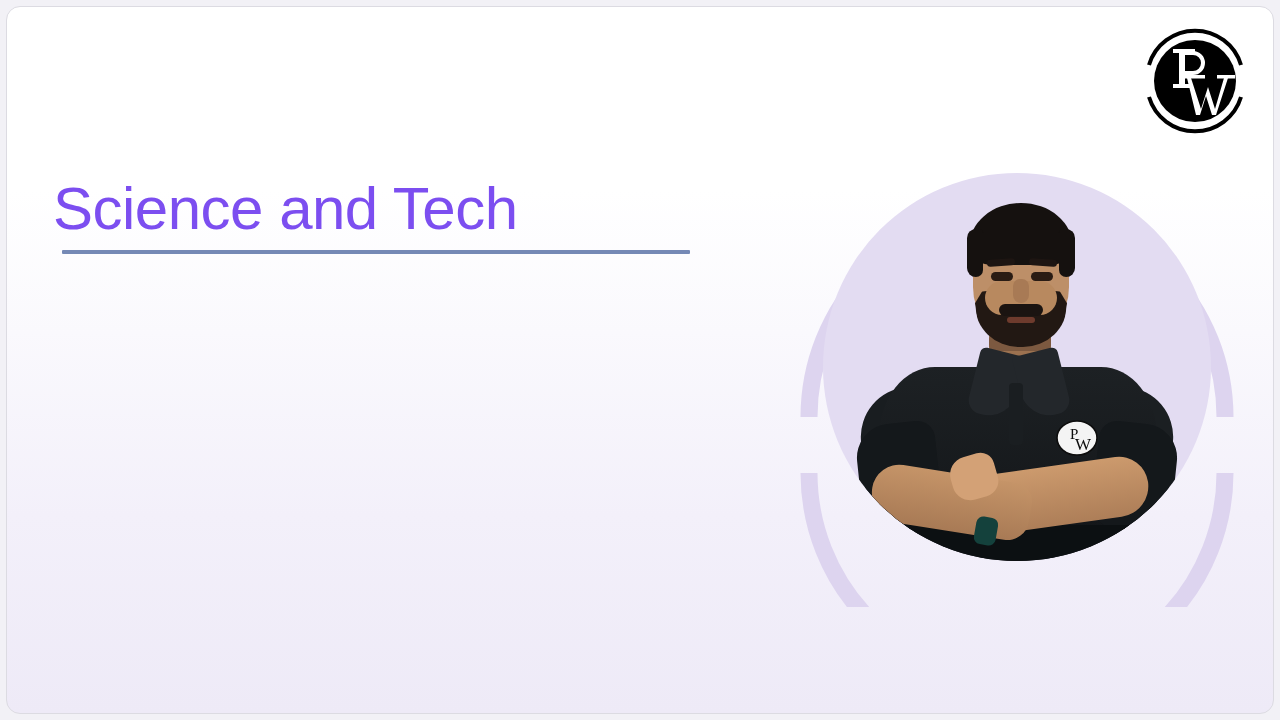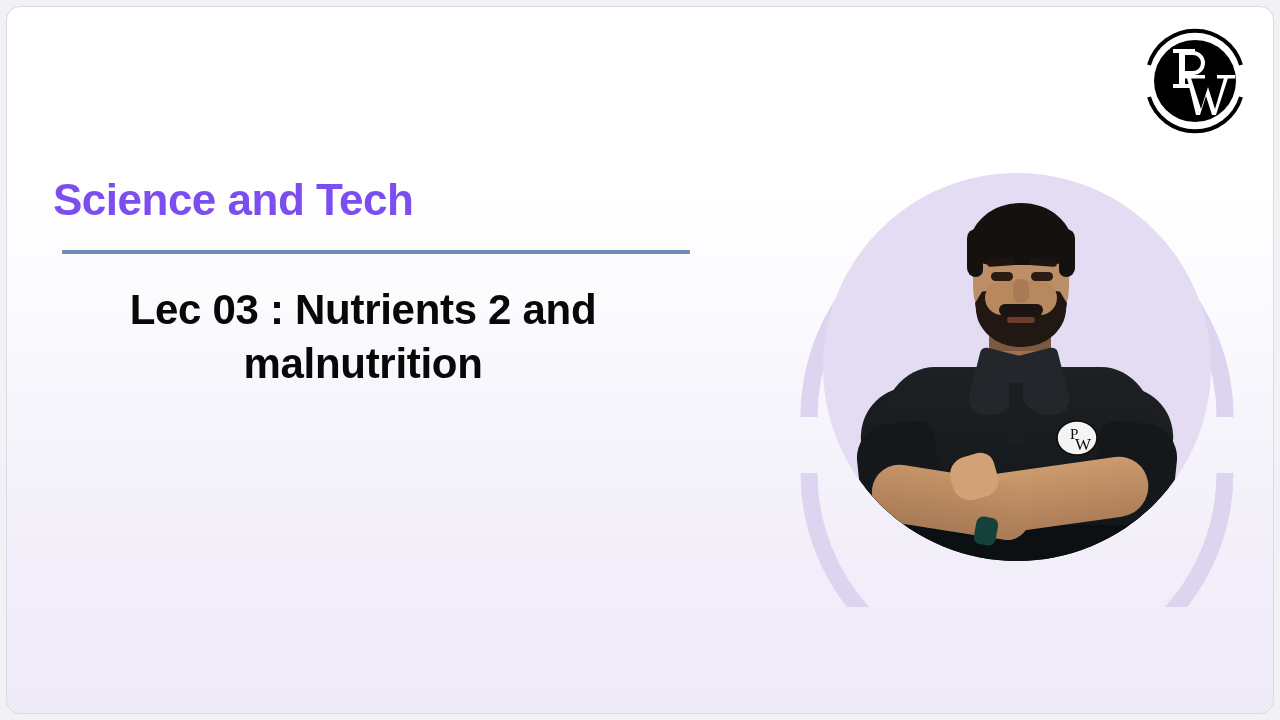--- a/index.html
+++ b/index.html
@@ -56,23 +56,23 @@
     left: 0px;
     top: 0px;
     width: 760px;
     height: 708px;
   }
 
   #course-title {
     position: absolute;
     left: 46px;
     top: 168px;
-    font-size: 44px;
+    font-size: 60px;
     line-height: 1.12;
-    font-weight: 700;
+    font-weight: 400;
     letter-spacing: -0.5px;
     color: #7c4ef0;
     white-space: nowrap;
   }
 
   #title-underline {
     position: absolute;
     left: 55px;
     top: 243px;
     width: 628px;
@@ -392,21 +392,20 @@
         </g>
       </svg>
     </div>
 
     <div id="text-col">
 
       <div id="course-title">Science and Tech</div>
 
       <div id="title-underline"></div>
 
-      <div id="lecture-title">Lec 03 : Nutrients 2 and malnutrition</div>
 
     </div>
 
     <div id="portrait-block">
 
       <div id="outer-ring">
         <svg viewBox="0 0 440 460" xmlns="http://www.w3.org/2000/svg">
           <path d="M 12 270 A 208 208 0 0 1 428 270" fill="none" stroke="#ddd4ef" stroke-width="17"></path>
           <path d="M 12 326 A 208 208 0 0 0 428 326" fill="none" stroke="#ddd4ef" stroke-width="17"></path>
         </svg>

